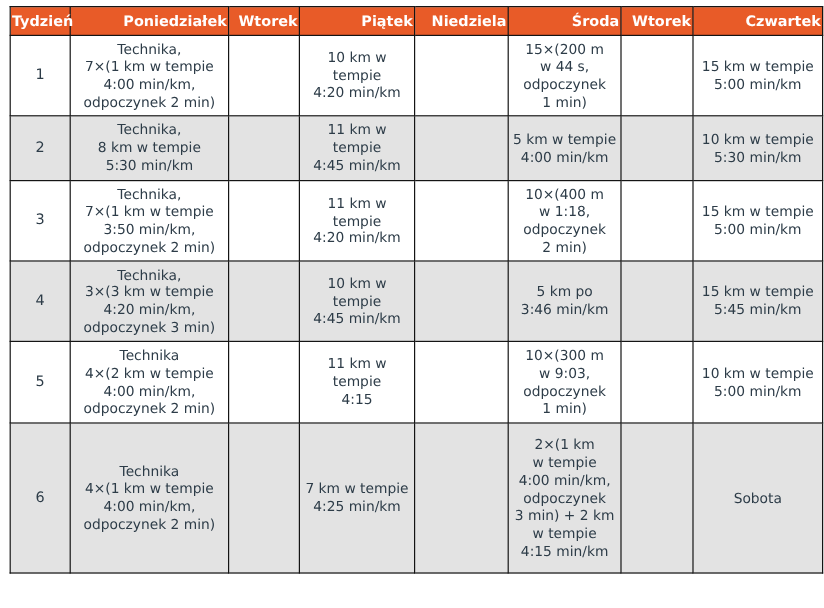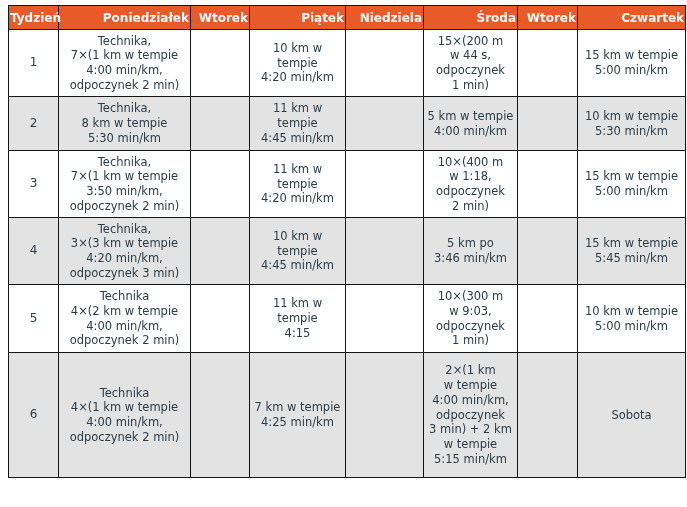--- a/index.html
+++ b/index.html
@@ -187,19 +187,19 @@
         <td></td>
         <td>7 km w tempie
 4:25 min/km</td>
         <td></td>
         <td>2×(1 km
 w tempie
 4:00 min/km,
 odpoczynek
 3 min) + 2 km
 w tempie
-5:15 min/km</td>
+4:15 min/km</td>
         <td></td>
         <td>Sobota</td>
       </tr>
     </tbody>
   </table>
 </div>
 
 </body></html>

